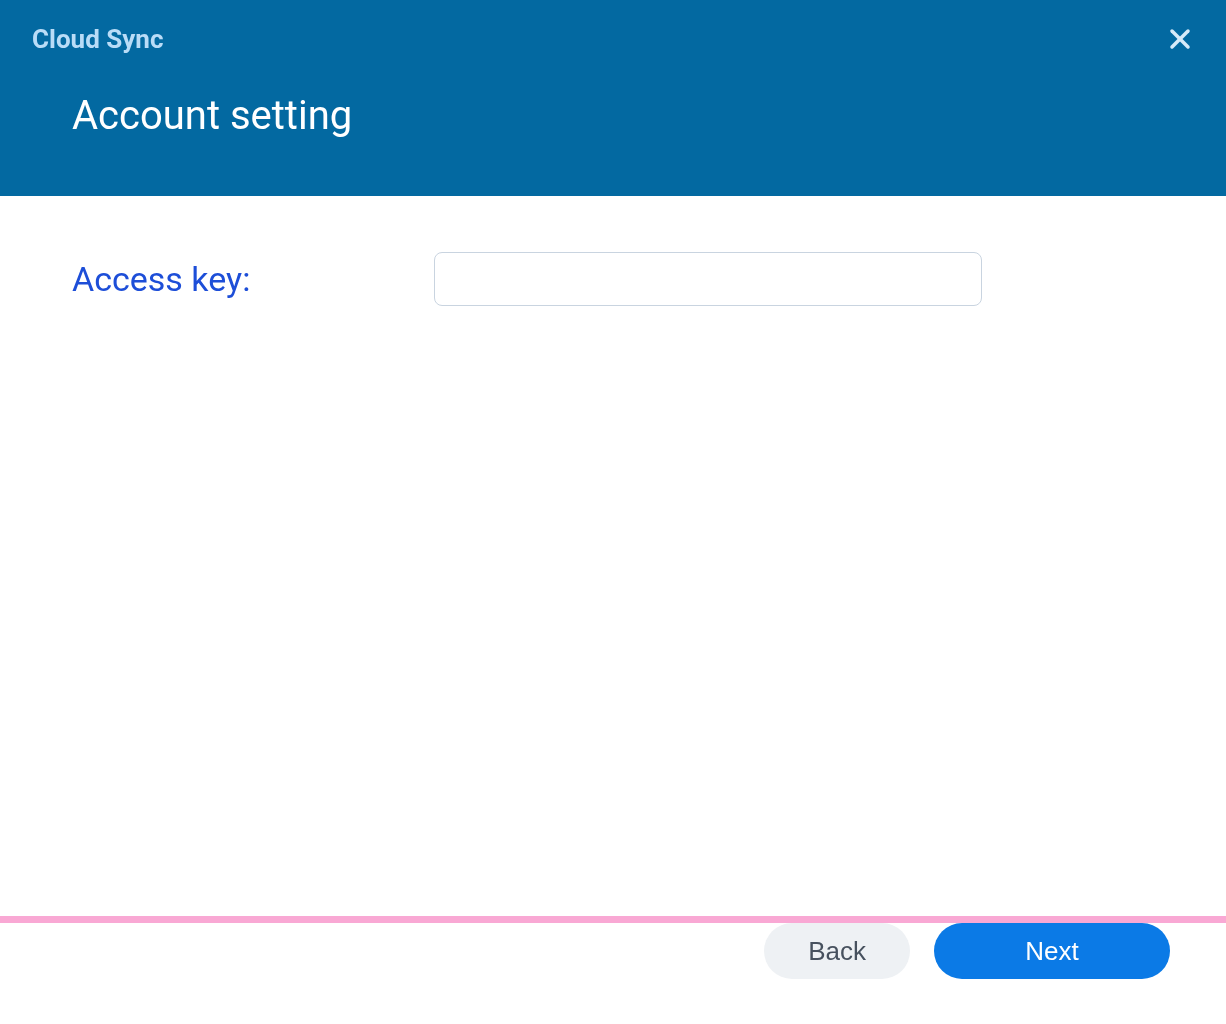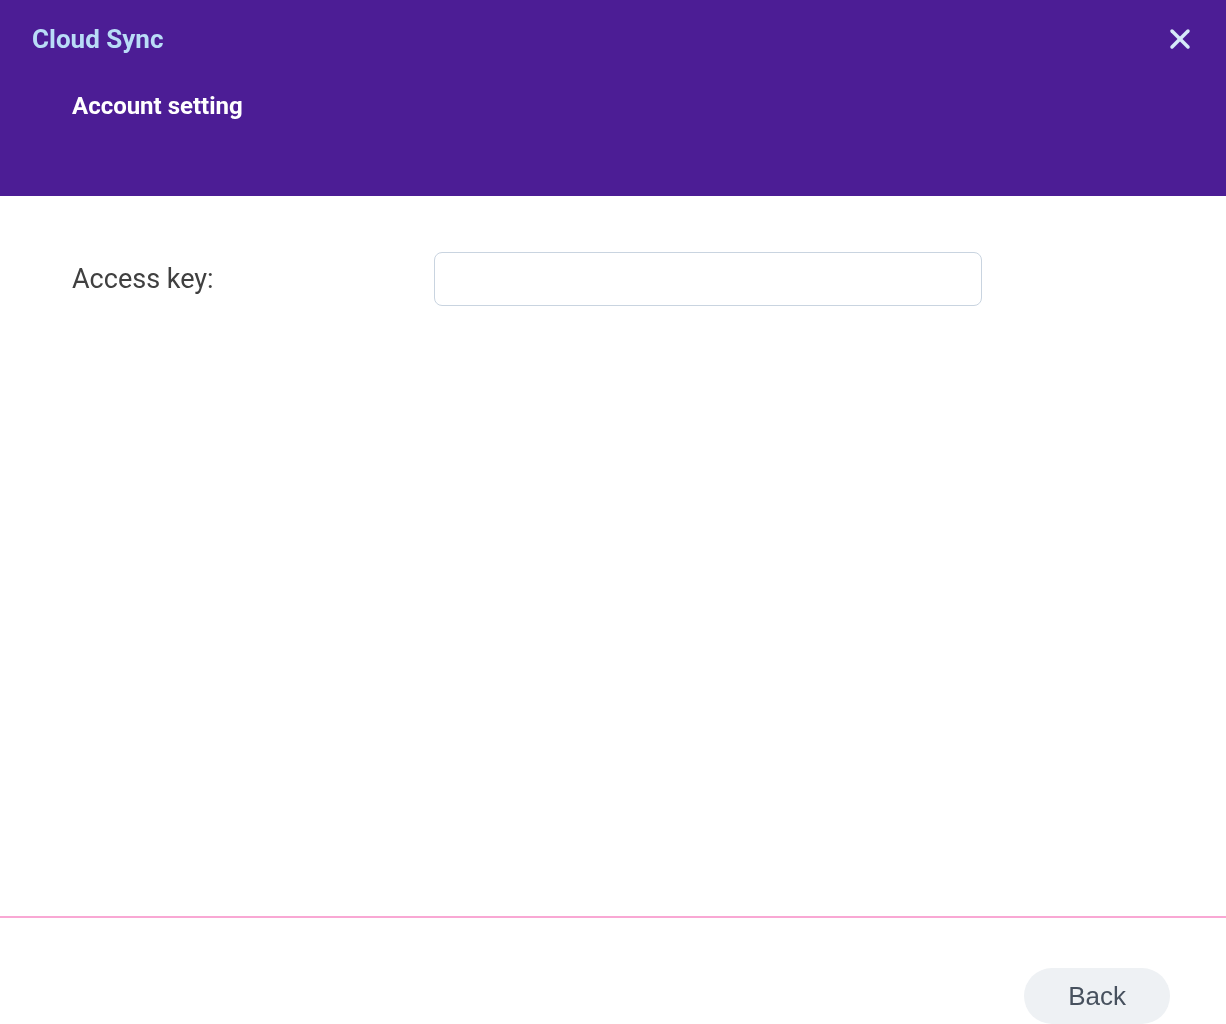--- a/index.html
+++ b/index.html
@@ -8,21 +8,21 @@
       padding: 0;
     }
     body {
       font-family: -apple-system, BlinkMacSystemFont, "Segoe UI", Roboto, "Helvetica Neue", Arial, sans-serif;
       background: #ffffff;
       width: 1226px;
       height: 1024px;
       overflow: hidden;
     }
     .header {
-      background: #4c1d95;
+      background: #0369a1;
       height: 196px;
       display: flex;
       flex-direction: column;
       position: relative;
       color: #ffffff;
     }
     .header-top {
       display: flex;
       justify-content: space-between;
       align-items: center;
@@ -41,36 +41,36 @@
       justify-content: center;
       cursor: pointer;
       color: #d6eaf9;
     }
     .close-button svg {
       width: 24px;
       height: 24px;
     }
     .page-title {
       padding: 38px 72px;
-      font-size: 24px;
-      font-weight: 700;
+      font-size: 40px;
+      font-weight: 400;
       color: #ffffff;
     }
     .content {
       padding: 56px 72px;
       height: calc(100% - 196px - 108px);
     }
     .form-row {
       display: flex;
       align-items: center;
       margin-bottom: 26px;
     }
     .form-label {
-      font-size: 27px;
-      color: #404040;
+      font-size: 34px;
+      color: #1d4ed8;
       width: 362px;
       flex-shrink: 0;
     }
     .text-input {
       width: 548px;
       height: 54px;
       border: 1px solid #c9d4e0;
       border-radius: 8px;
       padding: 0 14px;
       font-size: 20px;
@@ -102,23 +102,23 @@
       font-size: 20px;
       outline: none;
       background: #ffffff;
     }
     .footer {
       position: absolute;
       bottom: 0;
       left: 0;
       right: 0;
       height: 108px;
-      border-top: 2px solid #f9a8d4;
+      border-top: 7px solid #f9a8d4;
       display: flex;
-      align-items: flex-end;
+      align-items: flex-start;
       justify-content: flex-end;
       padding: 0 56px;
       gap: 24px;
     }
     .btn {
       height: 56px;
       padding: 0 44px;
       border-radius: 28px;
       font-size: 26px;
       font-weight: 500;
@@ -156,13 +156,14 @@
 
 <div class="content">
   <div class="form-row">
     <div class="form-label">Access key:</div>
     <input type="text" class="text-input" value="" style="">
   </div>
 </div>
 
 <div class="footer">
   <button class="btn btn-back">Back</button>
+  <button class="btn btn-next">Next</button>
 </div>
 
 </body></html>

